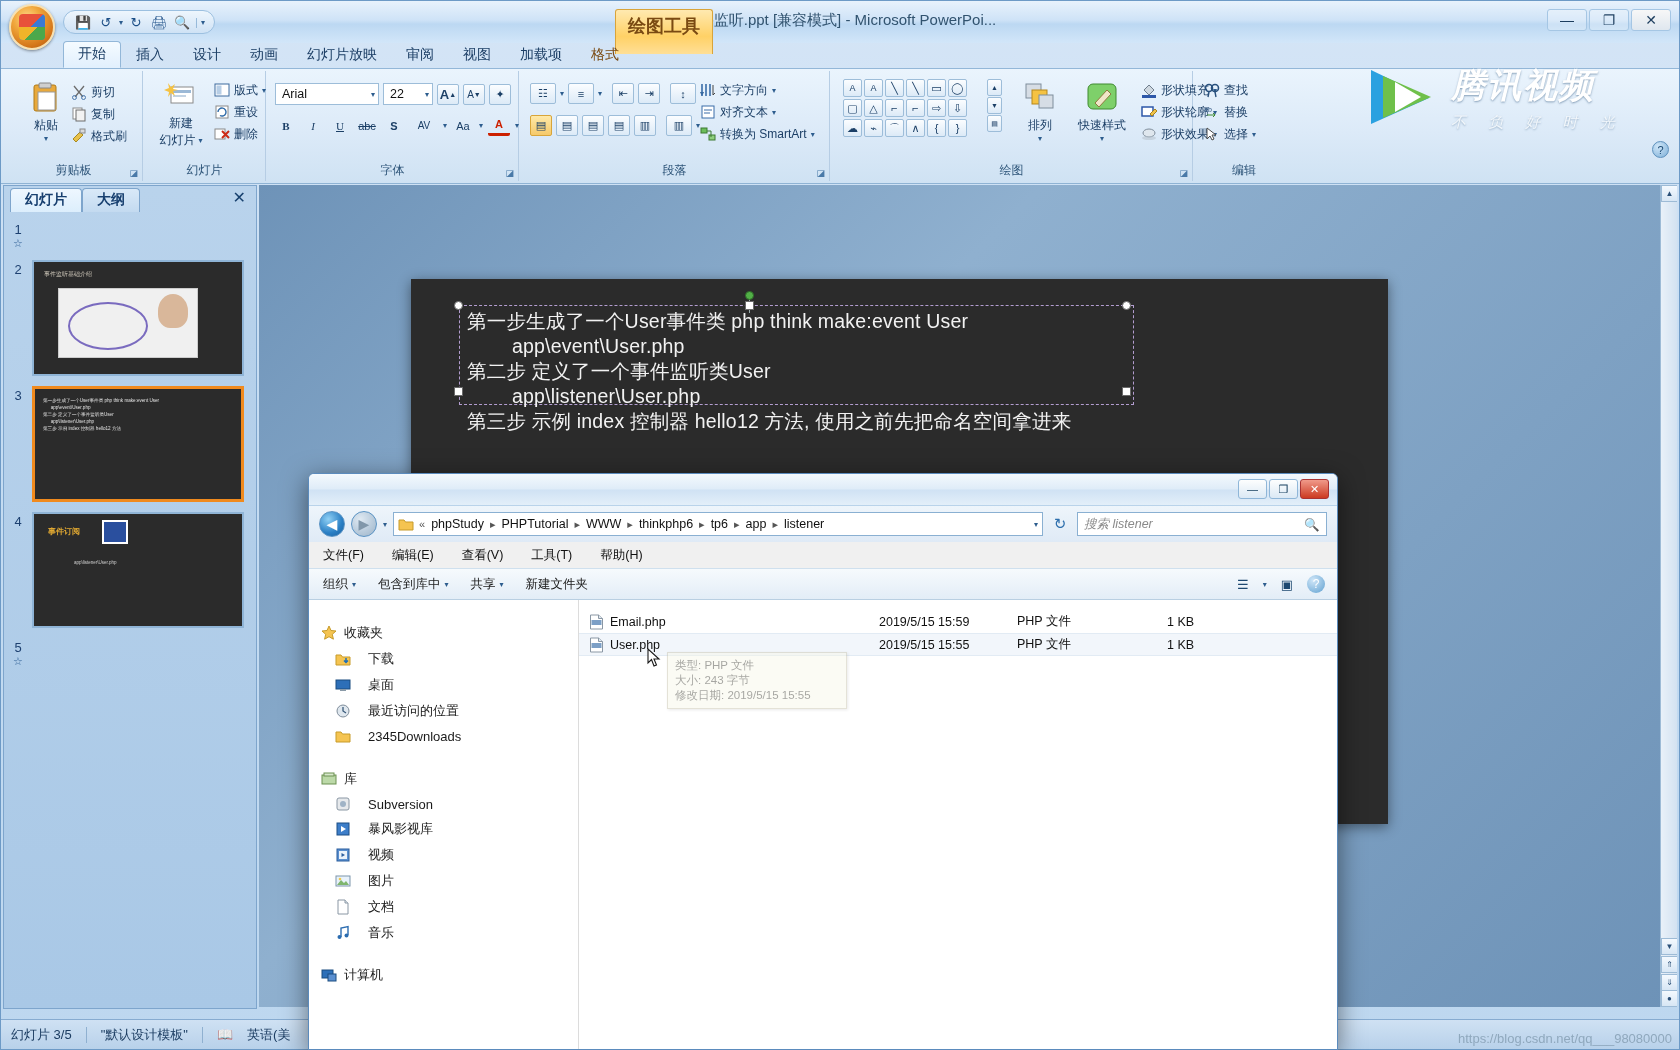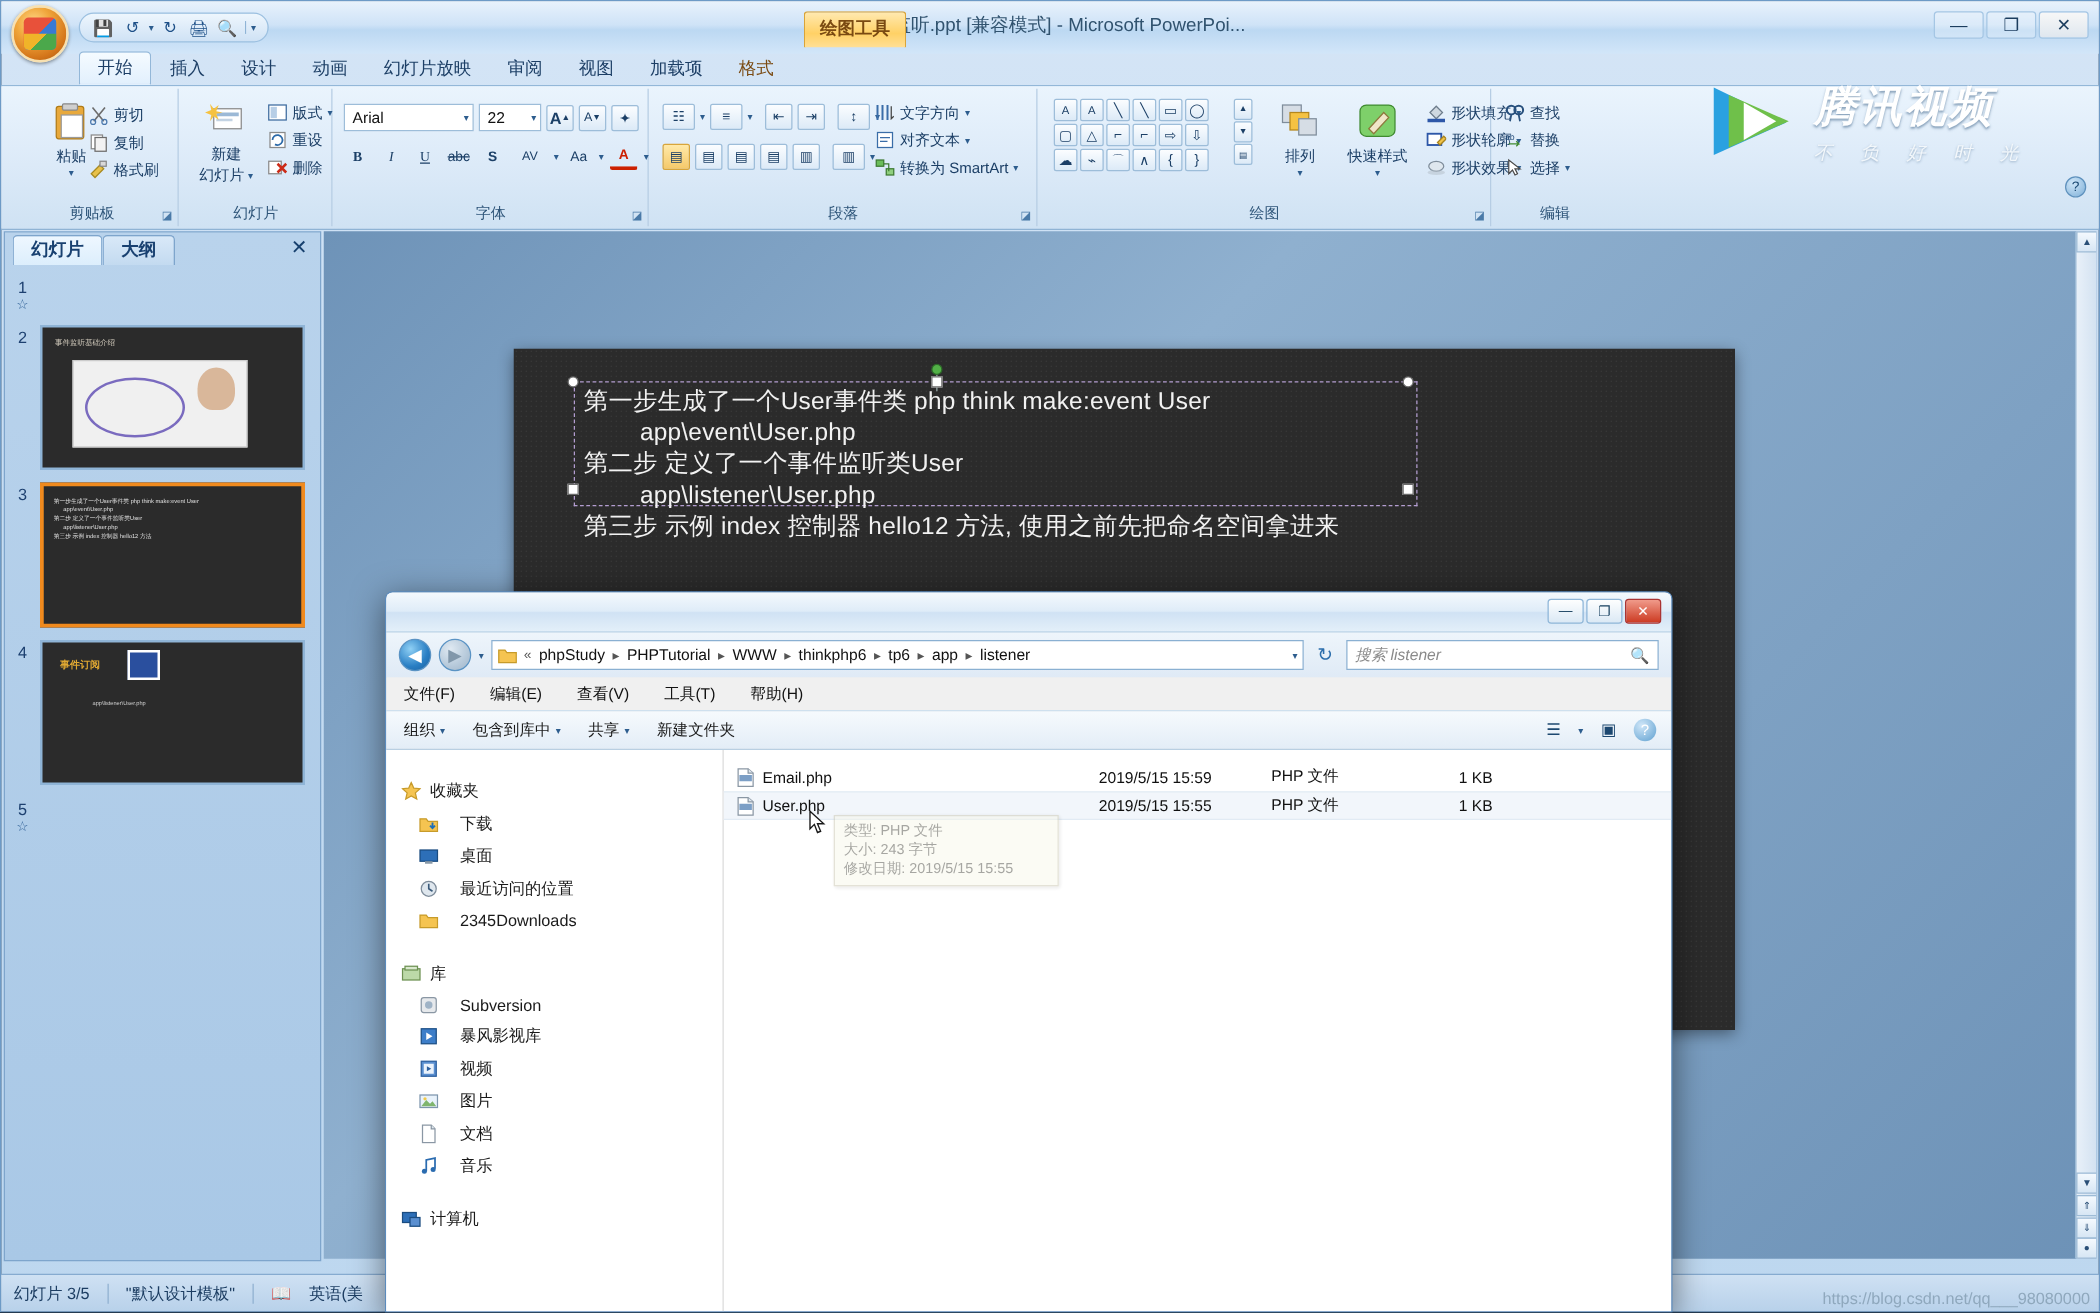--- a/index.html
+++ b/index.html
@@ -50,22 +50,22 @@
     font-size: 13px; color: #1d4f87; cursor: pointer; }
   .qat-sep { color:#8fb4d6; font-size:11px; }
   .title-text {
     position: absolute; left: 0; top: 10px; width: 100%; text-align: center;
     font-size: 15px; color: #31536f; pointer-events: none;
   }
   .ctx-tab {
     position: absolute; left: 614px; top: 8px;
     background: linear-gradient(180deg,#ffe9b0,#ffd166 60%,#ffdf96);
     border: 1px solid #d9a43a; border-bottom: none;
-    border-radius: 3px 3px 0 0; padding: 4px 12px 6px;
-    font-size: 14px; color: #7a4a12; font-weight: bold; margin-left: 28px;
+    border-radius: 3px 3px 0 0; padding: 4px 12px 16px;
+    font-size: 18px; color: #7a4a12; font-weight: bold;
   }
   .win-controls { position: absolute; right: 8px; top: 8px; display: flex; gap: 2px; }
   .wc { width: 40px; height: 22px; display: flex; align-items: center; justify-content: center;
         font-size: 14px; color: #1c3d5e; background: rgba(255,255,255,.25);
         border: 1px solid #a5c6e4; border-radius: 3px; cursor: pointer; }
   .wc.close { background: linear-gradient(180deg,#f7f7f7,#dfe7ef); }
 
   
   .ribbon-tabs {
     position: absolute; left: 0; top: 42px; width: 100%; height: 26px;
@@ -294,21 +294,21 @@
     <div class="rtab">幻灯片放映</div>
     <div class="rtab">审阅</div>
     <div class="rtab">视图</div>
     <div class="rtab">加载项</div>
     <div class="rtab ctx">格式</div>
   </div>
 
   <div class="ribbon">
 
     <div class="rgroup" style="left:4px;width:138px;">
-      <div class="big-btn" style="position:absolute;left:23px;top:10px;">
+      <div class="big-btn" style="position:absolute;left:12px;top:10px;">
         <svg class="big-icon" viewBox="0 0 34 34">
           <rect x="5" y="4" width="22" height="26" rx="2" fill="#e8a93c" stroke="#b07b16"></rect>
           <rect x="10" y="2" width="12" height="5" rx="1" fill="#cfcfcf" stroke="#888"></rect>
           <rect x="9" y="11" width="17" height="18" fill="#fff" stroke="#9a9a9a"></rect>
         </svg>
         <span>粘贴</span>
         <span class="caret">▾</span>
       </div>
       <div style="position:absolute;left:66px;top:10px;">
         <div class="sm-item">

